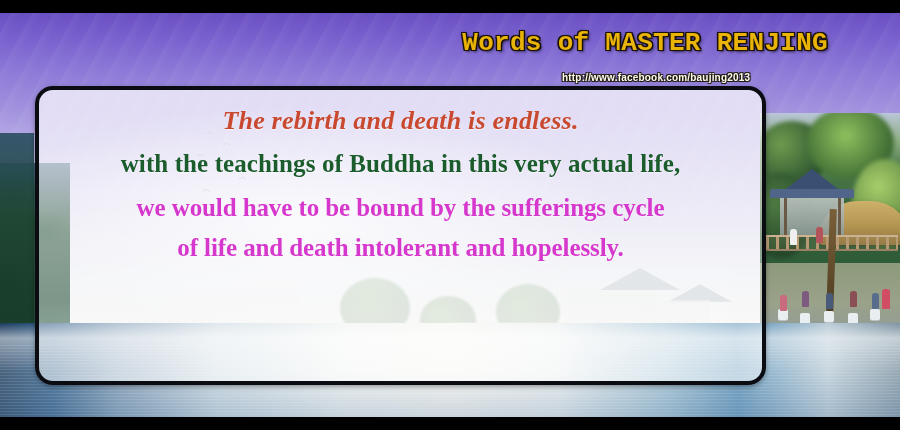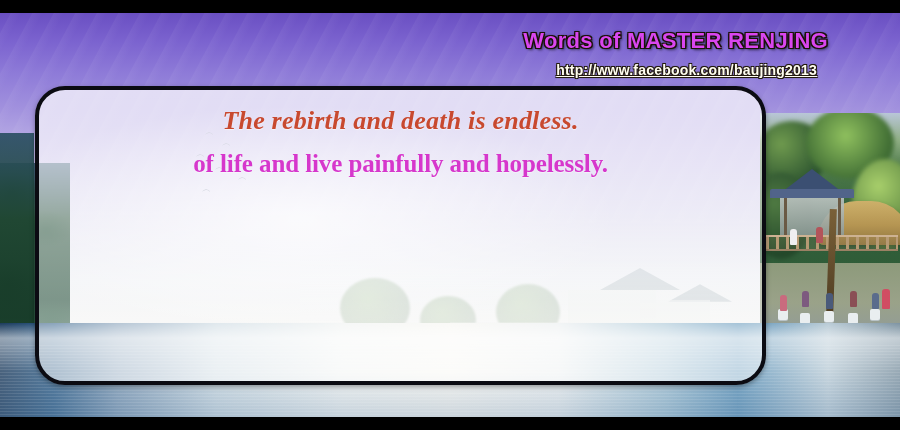--- a/index.html
+++ b/index.html
@@ -180,46 +180,45 @@
   
   .bar-top { position:absolute; left:0; top:0; width:900px; height:13px; background:#000; z-index:40; }
   .bar-bottom { position:absolute; left:0; bottom:0; width:900px; height:13px; background:#000; z-index:40; }
 
   
   .brand {
     position:absolute; right:72px; top:28px; z-index:30;
     text-align:center;
   }
   .brand-title {
-    font-family:Liberation Sans, sans-serif;
-    font-weight:bold; font-size:22px; letter-spacing:.3px;
-    color:#d946ef; white-space:nowrap;
+    font-family:Liberation Mono, monospace;
+    font-weight:bold; font-size:26px; letter-spacing:.3px;
+    color:#eab308; white-space:nowrap;
     text-shadow:
       -1.3px -1.3px 0 #1a1208, 1.3px -1.3px 0 #1a1208,
       -1.3px  1.3px 0 #1a1208, 1.3px  1.3px 0 #1a1208,
        0 0 3px rgba(0,0,0,.9), 2px 2px 3px rgba(0,0,0,.55);
   }
   .brand-url {
-    margin-top:8px; margin-right:-22px;
+    margin-top:14px; margin-right:-22px;
     font-family:"Liberation Sans", sans-serif;
-    font-weight:bold; font-size:14px; letter-spacing:.2px;
+    font-weight:bold; font-size:10px; letter-spacing:.2px;
     color:#fffdf0; white-space:nowrap;
     text-shadow:
       -0.9px -0.9px 0 #221a0d, 0.9px -0.9px 0 #221a0d,
       -0.9px  0.9px 0 #221a0d, 0.9px  0.9px 0 #221a0d,
        0 0 2px rgba(0,0,0,.85);
-    text-decoration: underline;
   }
 
   
   .panel {
     position:absolute; left:35px; top:86px;
     width:731px; height:299px;
     border:4px solid #0b0b12;
-    border-radius:30px;
+    border-radius:18px;
     z-index:20;
     overflow:hidden;
     background:
       linear-gradient(180deg,
         rgba(255,255,255,.72) 0%,
         rgba(255,255,255,.60) 26%,
         rgba(255,255,255,.46) 50%,
         rgba(255,255,255,.40) 72%,
         rgba(255,255,255,.55) 100%);
     box-shadow:0 2px 5px rgba(0,0,0,.35);
@@ -331,16 +330,18 @@
   <div class="bar-top"></div>
   <div class="bar-bottom"></div>
 
   <div class="brand">
     <div class="brand-title">Words of MASTER RENJING</div>
     <div class="brand-url">http://www.facebook.com/baujing2013</div>
   </div>
 
   <div class="panel">
     <div class="qline l1" style="color: rgb(200, 73, 47);">The rebirth and death is endless.</div>
-    <div class="qline l5" style="color: rgb(214, 55, 204);">of life and live painfully and hopelessly.</div>
+    <div class="qline l3" style="color: rgb(27, 92, 45);">with the teachings of Buddha in this very actual life,</div>
+    <div class="qline l4" style="color: rgb(214, 55, 204);">we would have to be bound by the sufferings cycle</div>
+    <div class="qline l5" style="color: rgb(214, 55, 204);">of life and death intolerant and hopelessly.</div>
   </div>
 
 </div>
 
 </body></html>

